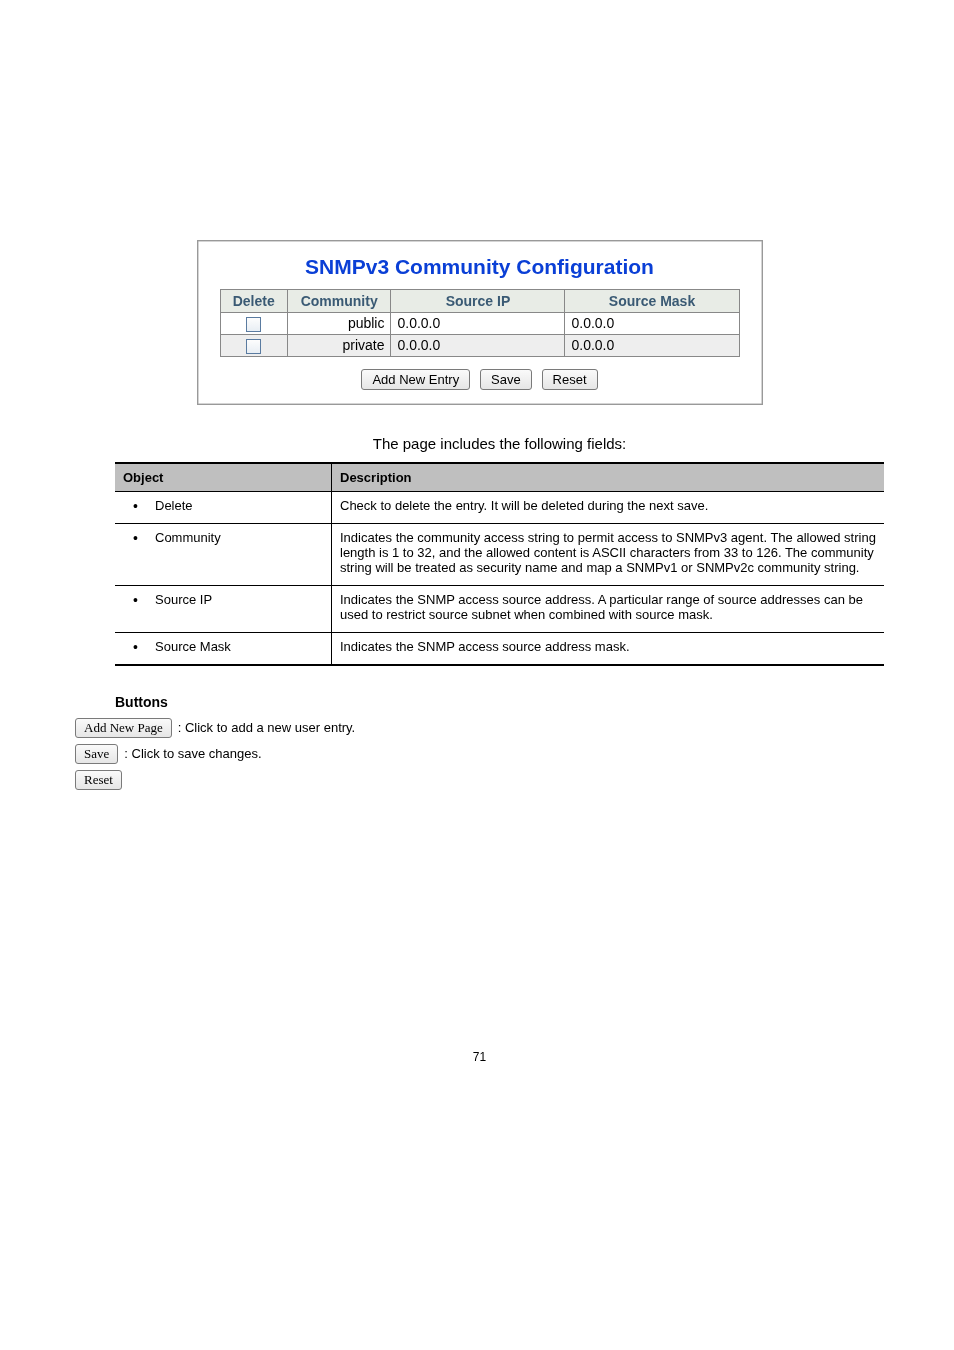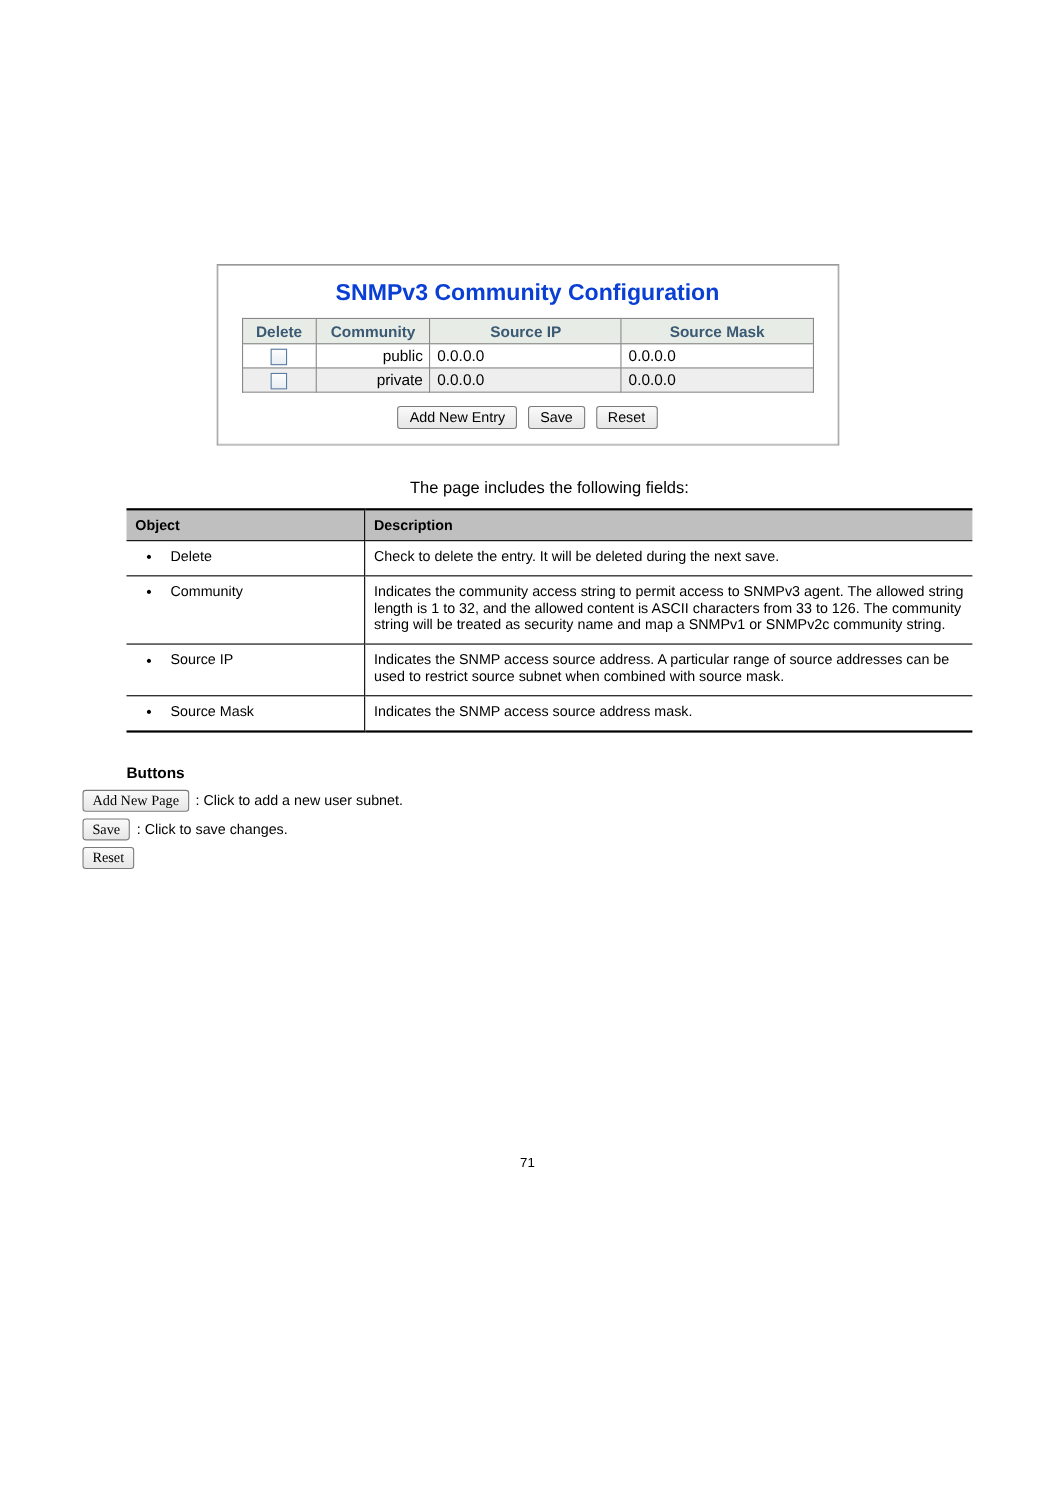--- a/index.html
+++ b/index.html
@@ -232,21 +232,21 @@
           </td>
         <td>Indicates the SNMP access source address mask.</td>
       </tr>
     </tbody>
   </table>
 
   <div class="buttons-heading">Buttons</div>
 
   <div class="btn-desc-row">
     <span class="imgbtn">Add New Page</span>
-    <span class="desc">: Click to add a new user subnet.</span>
+    <span class="desc">: Click to add a new user entry.</span>
   </div>
   <div class="btn-desc-row">
     <span class="imgbtn">Save</span>
     <span class="desc">: Click to save changes.</span>
   </div>
   <div class="btn-desc-row">
     <span class="imgbtn">Reset</span>
   </div>
 
   <div class="footer">71</div>

